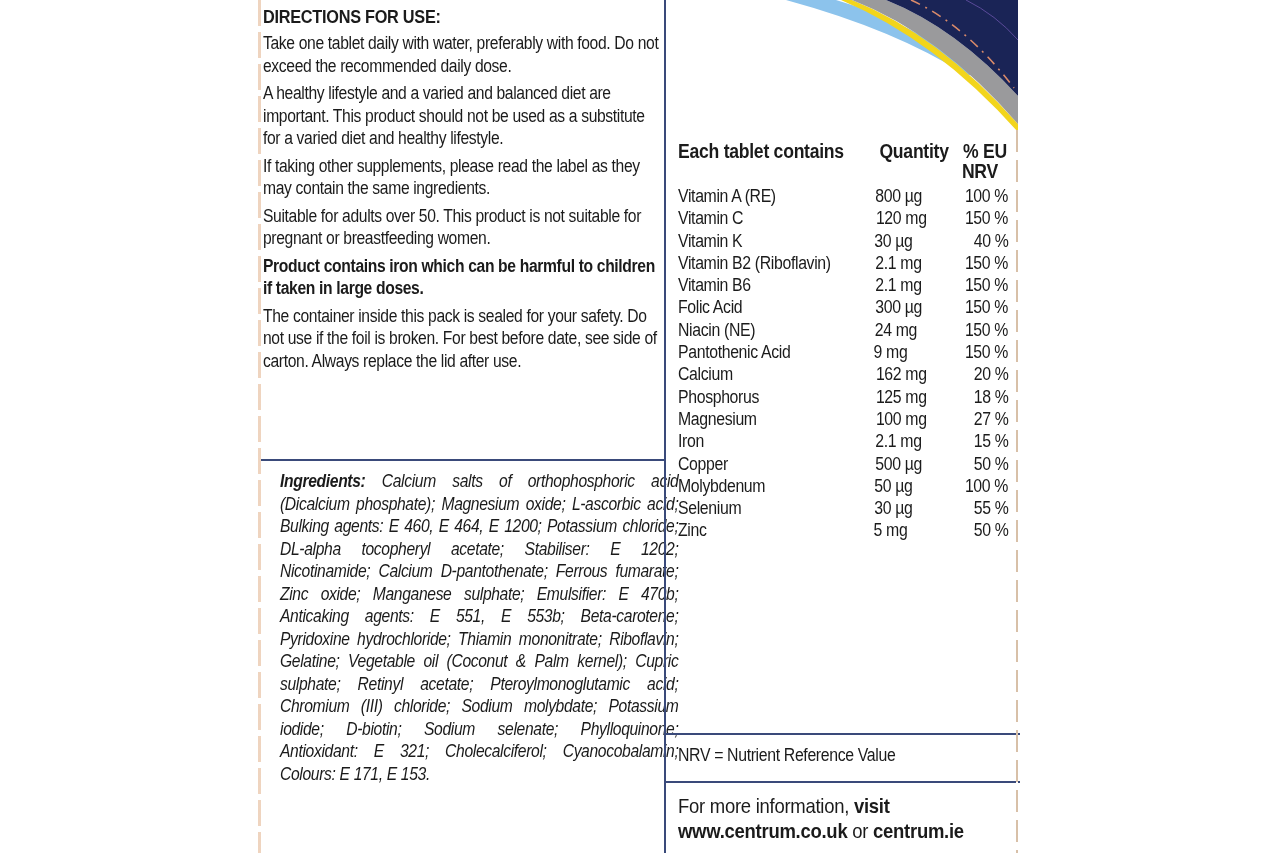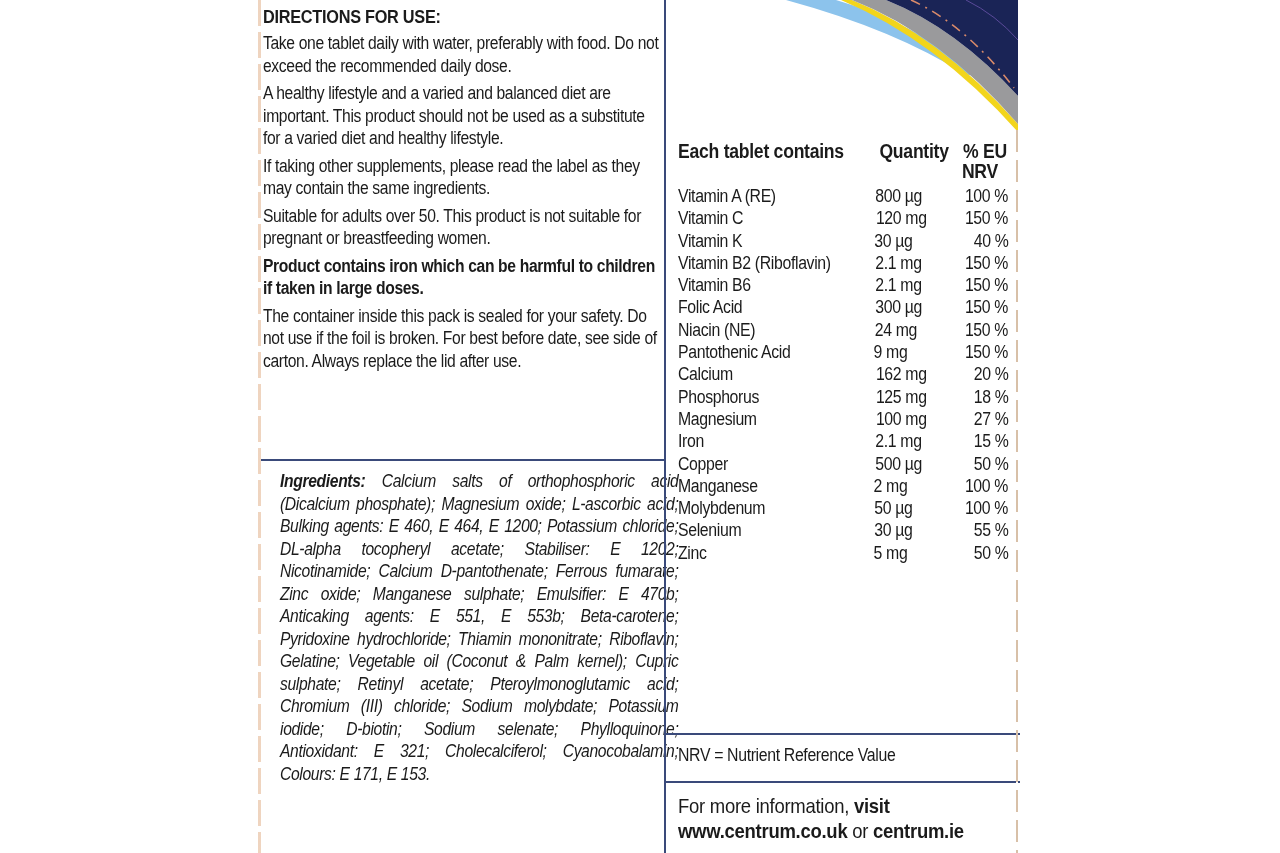--- a/index.html
+++ b/index.html
@@ -151,25 +151,20 @@
             <td><span class="sq">Iron</span></td>
             <td class="q"><span class="sqr">2.1 mg</span></td>
             <td class="n"><span class="sqr">15 %</span></td>
           </tr>
           <tr>
             <td><span class="sq">Copper</span></td>
             <td class="q"><span class="sqr">500 µg</span></td>
             <td class="n"><span class="sqr">50 %</span></td>
           </tr>
           <tr>
-            <td><span class="sq">Manganese</span></td>
-            <td class="q"><span class="sqr">2 mg</span></td>
-            <td class="n"><span class="sqr">100 %</span></td>
-          </tr>
-          <tr>
             <td><span class="sq">Molybdenum</span></td>
             <td class="q"><span class="sqr">50 µg</span></td>
             <td class="n"><span class="sqr">100 %</span></td>
           </tr>
           <tr>
             <td><span class="sq">Selenium</span></td>
             <td class="q"><span class="sqr">30 µg</span></td>
             <td class="n"><span class="sqr">55 %</span></td>
           </tr>
           <tr>

